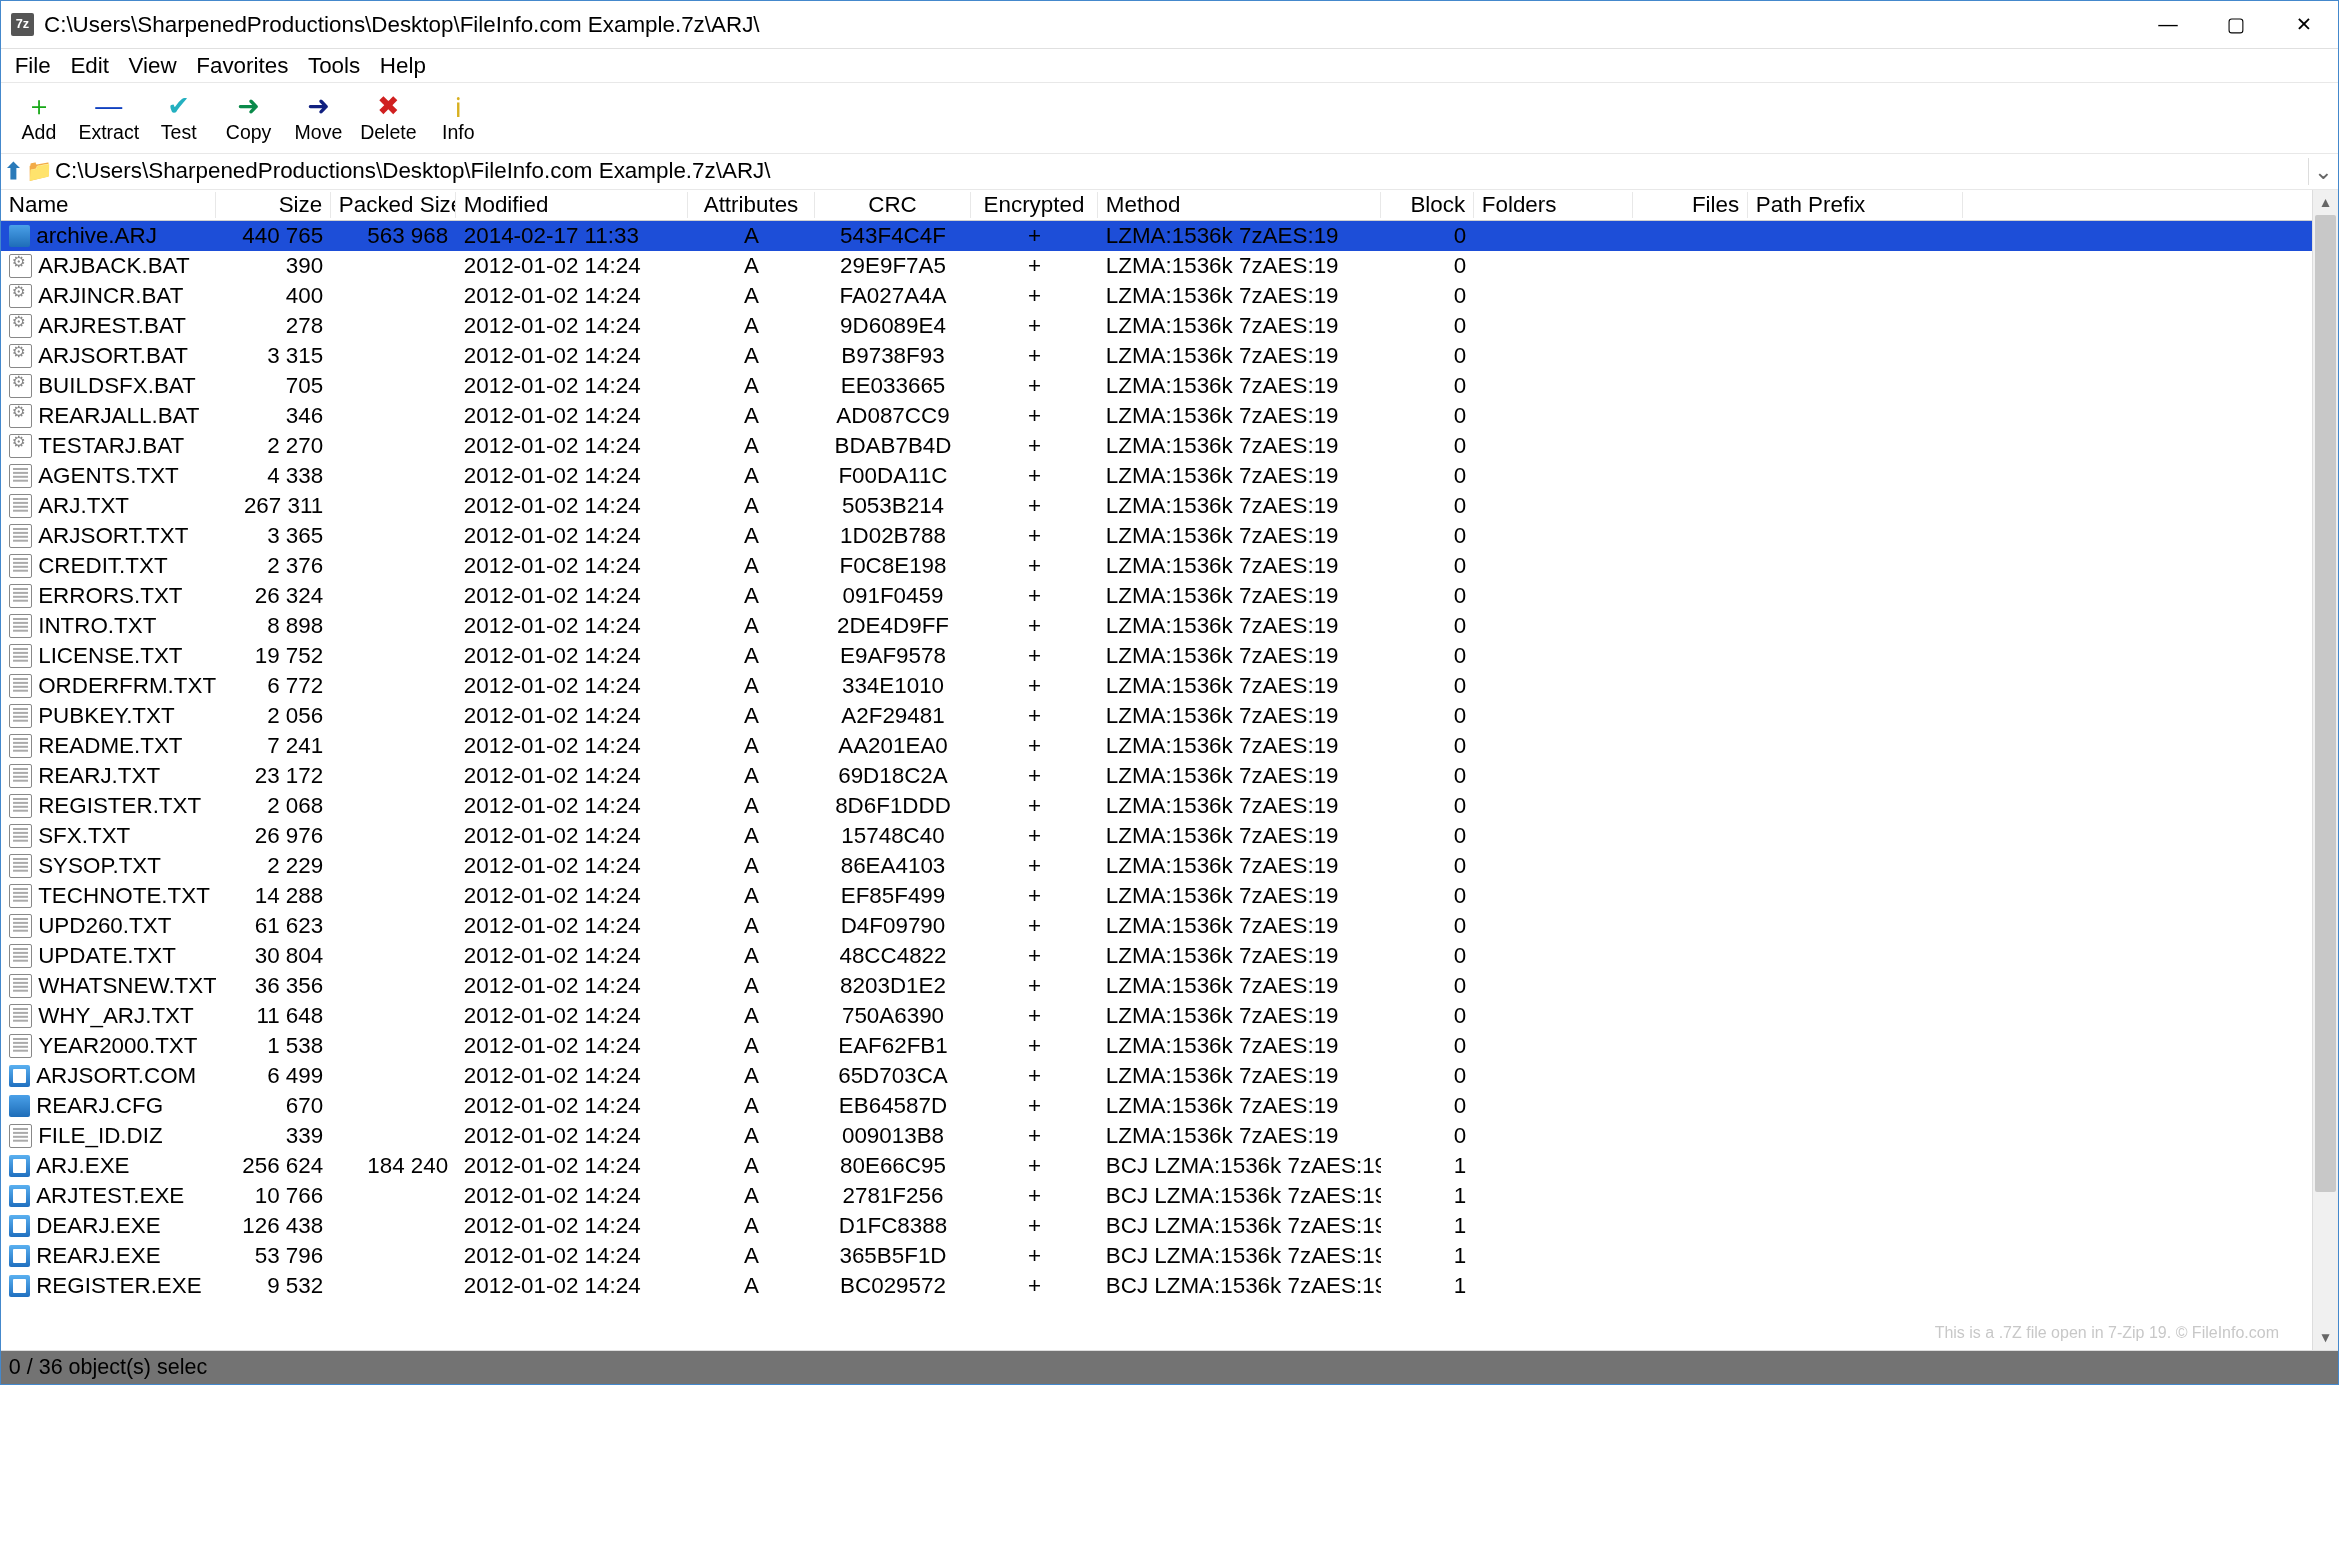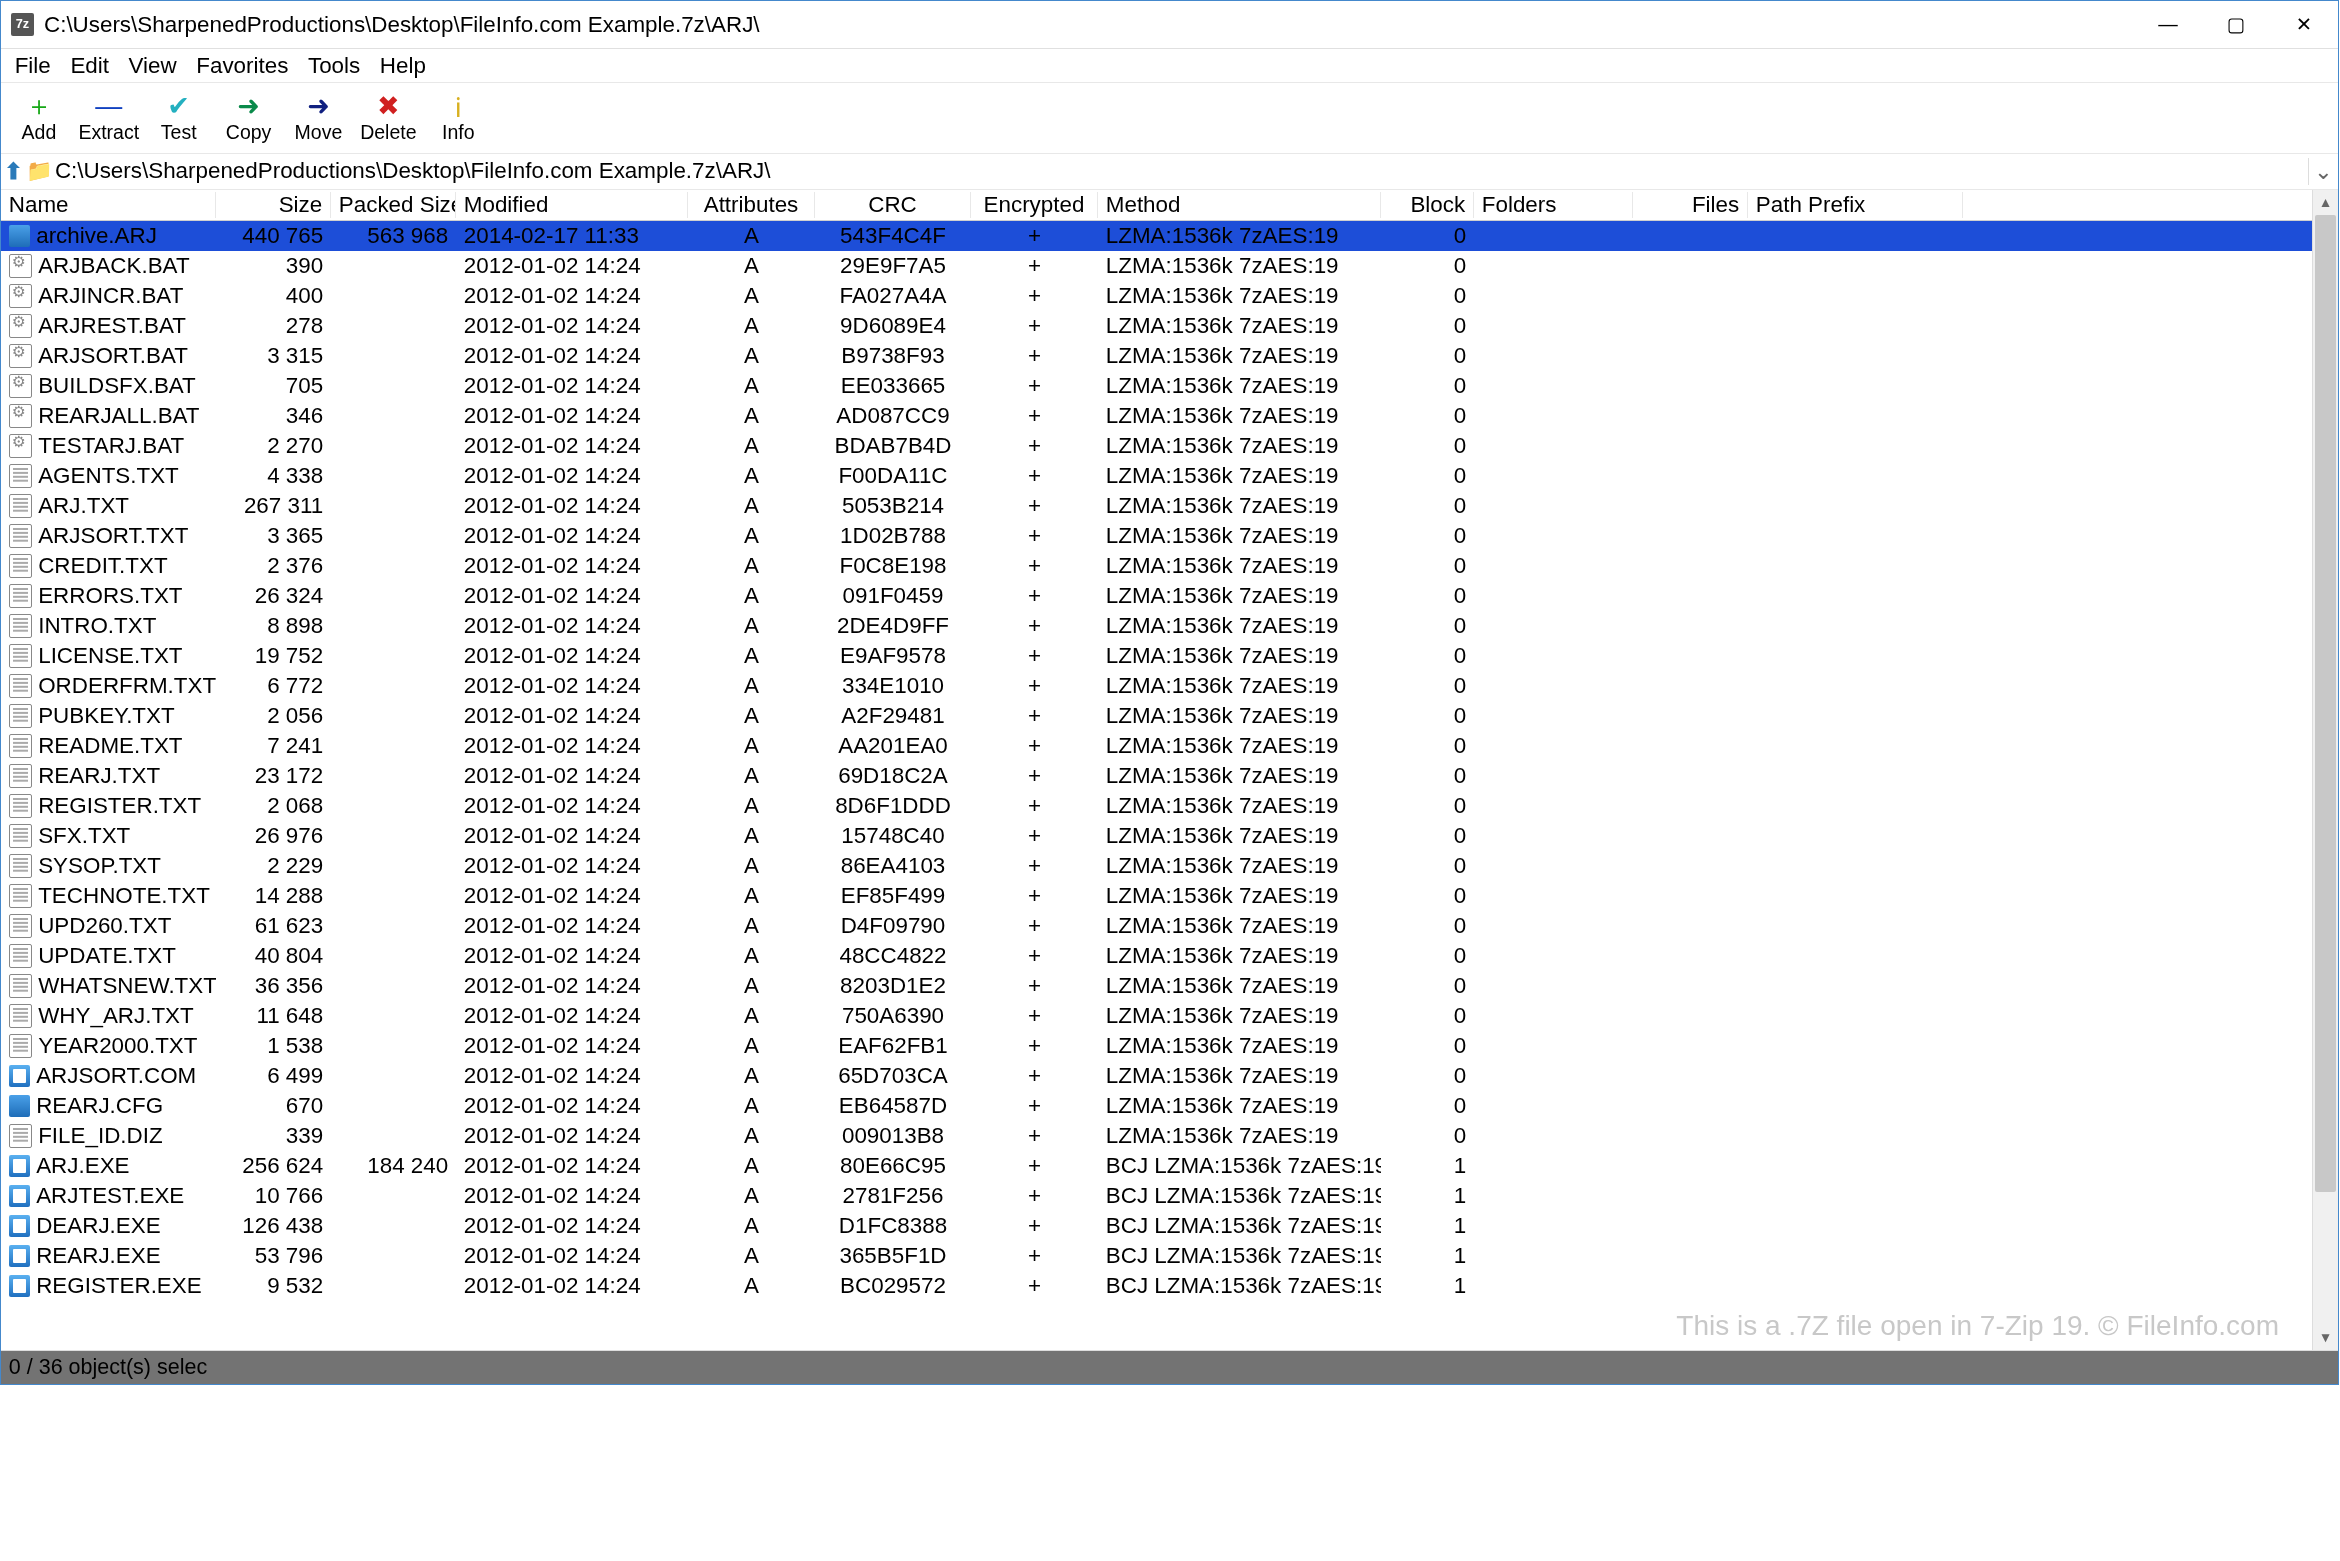--- a/index.html
+++ b/index.html
@@ -44,21 +44,21 @@
 .fic.txt::before{content:"";position:absolute;top:2.9px;left:2.9px;right:2.9px;height:2px;background:#aaa;box-shadow:0 3.9px 0 #aaa,0 7.8px 0 #aaa,0 11.7px 0 #aaa}
 .fic.bat{border:1px solid #888;background:#fff;border-radius:2px;position:relative}
 .fic.bat::after{content:"⚙";position:absolute;top:-2px;left:2px;font-size:15.6px;color:#888}
 .fic.exe{background:linear-gradient(#5ab0f0,#2070c0);border-radius:2px;position:relative}
 .fic.exe::after{content:"";position:absolute;inset:3.9px;background:#fff;border-radius:1px}
 .scroll{width:25px;background:#f0f0f0;border-left:1px solid #ddd;display:flex;flex-direction:column}
 .scroll .ar{height:25px;display:flex;align-items:center;justify-content:center;color:#666;font-size:13.7px}
 .scroll .track{flex:1;position:relative}
 .scroll .thumb{position:absolute;left:2px;right:2px;top:0;height:88%;background:#c8c8c8;border-radius:2px}
 .status{height:33px;border-top:1px solid #ddd;background:#737373;display:flex;align-items:center;padding:0 7.8px;font-size:21.5px}
-.wm{position:absolute;right:59px;bottom:7.8px;color:#c8c8c8;font-size:28px;pointer-events:none}
+.wm{position:absolute;right:59px;bottom:7.8px;color:#c8c8c8;font-size:16px;pointer-events:none}
 </style>
 </head>
 <body>
 
 <div class="window">
  <div class="titlebar">
   <span class="tb-icon">7z</span>
   <span class="tb-title">C:\Users\SharpenedProductions\Desktop\FileInfo.com Example.7z\ARJ\</span>
   <div class="wbtns">
    <div class="wbtn">—</div>
@@ -537,21 +537,21 @@
             <div class="c-blk">0</div>
             <div class="c-fold"></div>
             <div class="c-files"></div>
             <div class="c-pref"></div>
           </div>
           <div class="row">
             <div class="c-name">
               <span class="fic txt"></span>
               <span>UPDATE.TXT</span>
             </div>
-            <div class="c-size">40 804</div>
+            <div class="c-size">30 804</div>
             <div class="c-pack"></div>
             <div class="c-mod">2012-01-02 14:24</div>
             <div class="c-attr">A</div>
             <div class="c-crc">48CC4822</div>
             <div class="c-enc">+</div>
             <div class="c-meth">LZMA:1536k 7zAES:19</div>
             <div class="c-blk">0</div>
             <div class="c-fold"></div>
             <div class="c-files"></div>
             <div class="c-pref"></div>

